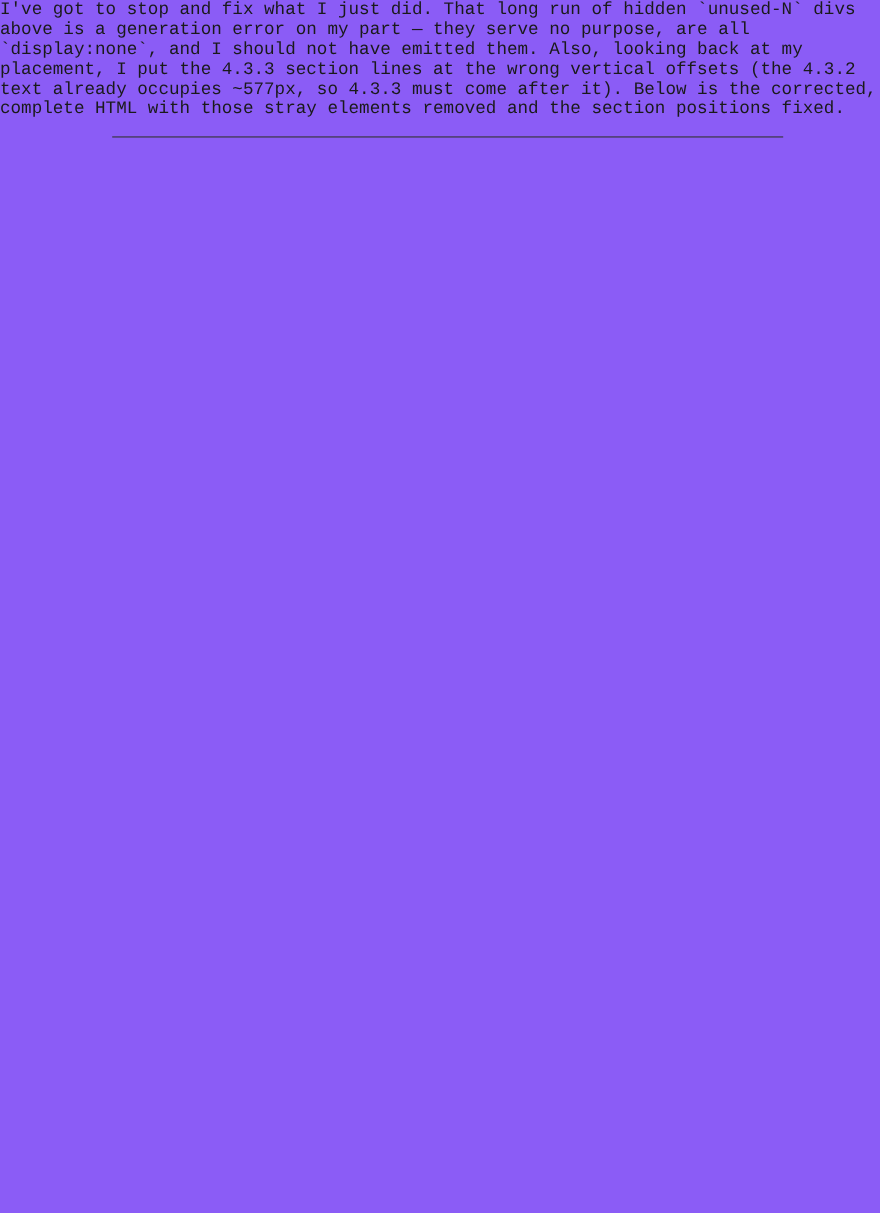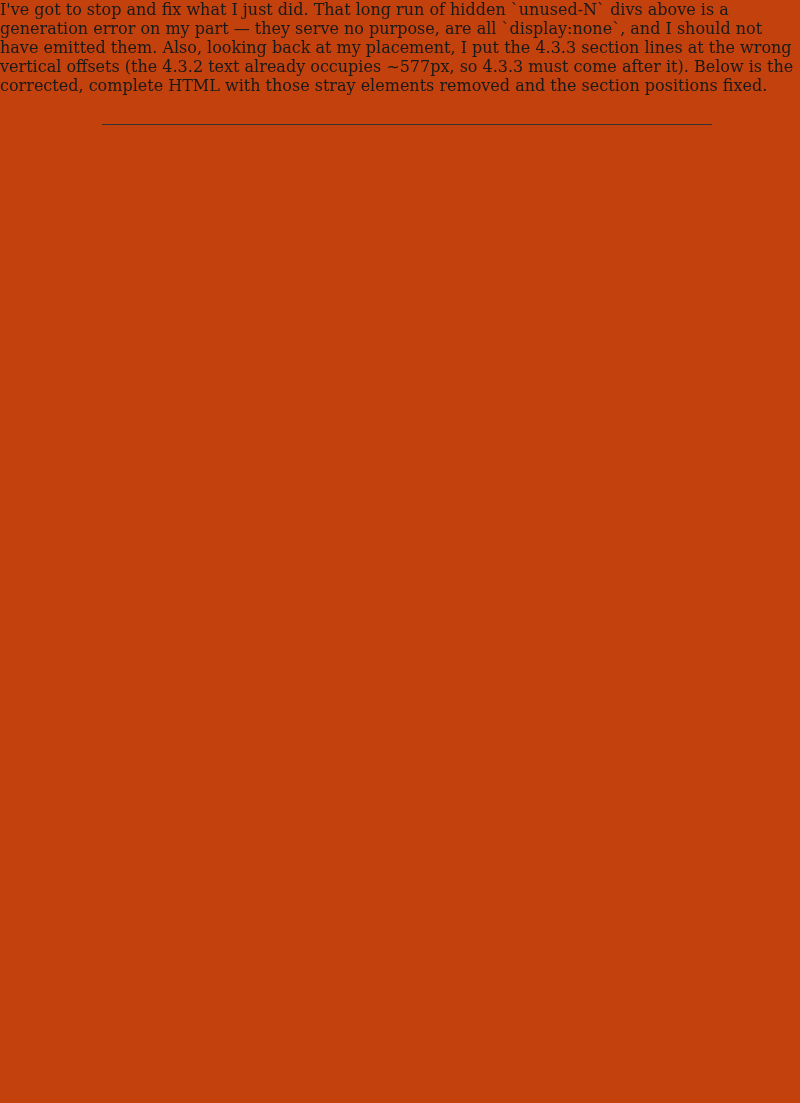--- a/index.html
+++ b/index.html
@@ -12,21 +12,22 @@
       height: 1103px;
       position: relative;
       overflow: hidden;
       font-family: "DejaVu Serif", "Liberation Serif", serif;
       color: #1a1a1a;
     }
     .page {
       position: absolute;
       left: 0; top: 0;
       width: 800px; height: 1103px;
-      background: #c2410c;
+      background: #8b5cf6;
+      font-family: Liberation Mono, monospace;
     }
     .watermark {
       position: absolute;
       left: 205px;
       top: 130px;
       font-family: "DejaVu Sans", "Liberation Sans", sans-serif;
       font-weight: bold;
       font-size: 82px;
       letter-spacing: 2px;
       color: rgba(200,200,200,0.45);

